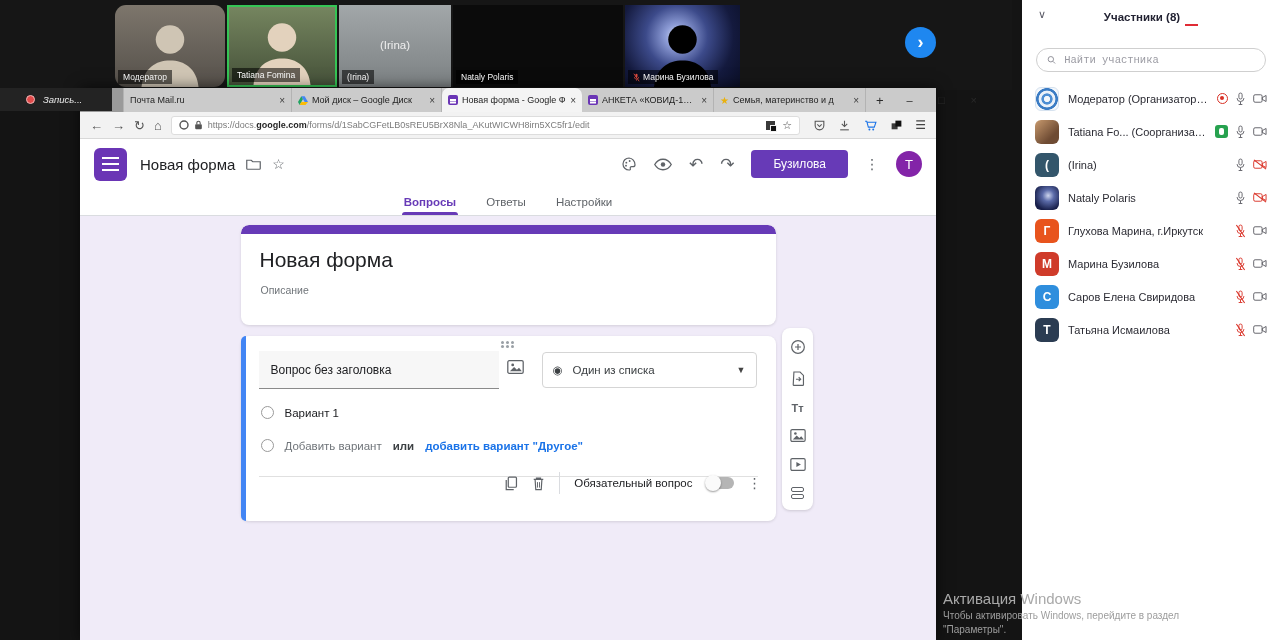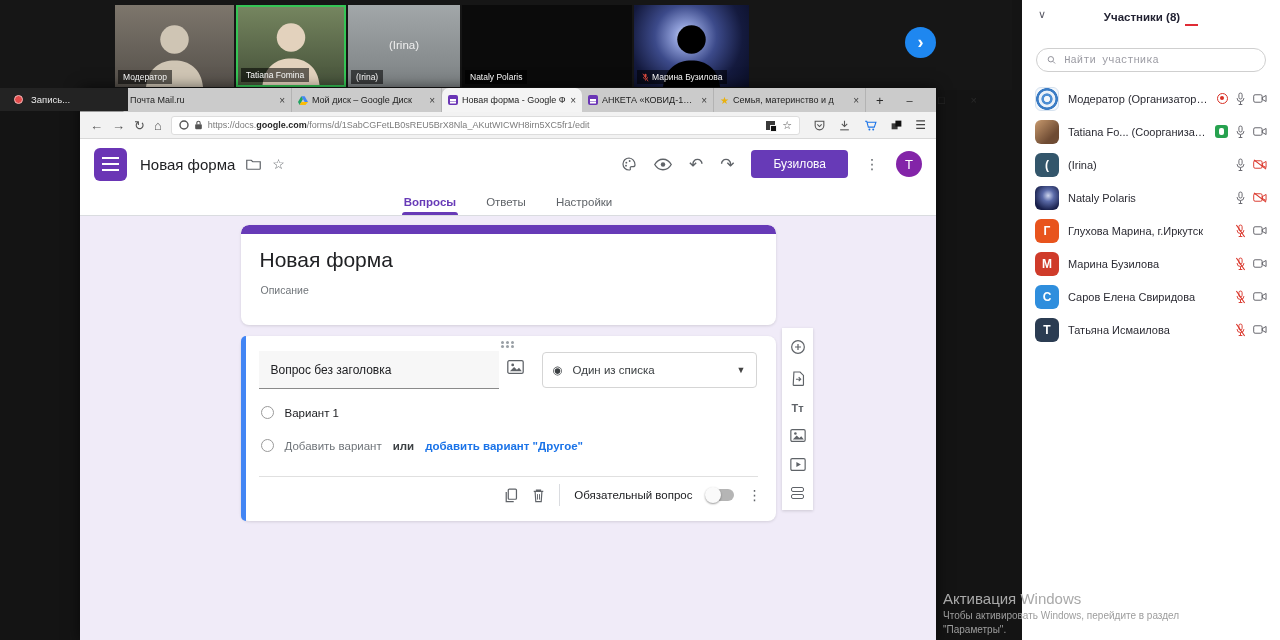--- a/index.html
+++ b/index.html
@@ -3,33 +3,33 @@
 <meta charset="utf-8">
 <style>
   html,body{margin:0;padding:0;background:#000;}
   *{box-sizing:border-box;font-family:"Liberation Sans",sans-serif;}
   .stage{position:relative;width:1280px;height:640px;background:#141414;overflow:hidden;}
 
   
   .video-strip{position:absolute;left:0;top:0;width:1012px;height:90px;background:#161616;}
   .tiles{position:absolute;left:115px;top:5px;display:flex;gap:2px;height:82px;}
   .tile{position:relative;height:82px;background:#222;overflow:hidden;flex:0 0 auto;}
-  .tile:nth-child(1){width:119px;background:linear-gradient(#7d766c,#55504a);color:#cfc5b4;}
+  .tile:nth-child(1){width:110px;background:linear-gradient(#7d766c,#55504a);color:#cfc5b4;border-radius:11px;}
   .tile:nth-child(2){width:110px;background:linear-gradient(#75855f,#46523a);color:#e3d2bd;border:2px solid #35c555;}
   .tile:nth-child(3){width:112px;background:linear-gradient(#a2a7a9,#7c8183);color:#d9d2c8;}
   .tile:nth-child(4){width:170px;background:#0b0b0b;color:#e8e8e8;}
   .tile:nth-child(5){width:115px;background:radial-gradient(circle at 45% 38%,#d9e1f5 0%,#8d9cd6 14%,#3c4a8a 38%,#141a3e 70%,#0a0e26 100%);}
   .tile:nth-child(6){width:155px;background:linear-gradient(#9a9084,#6e655c);color:#33333d;}
   .tile .sil{position:absolute;left:0;right:0;bottom:0;height:76px;width:100%;}
   .tile .center-name{position:absolute;left:0;right:0;top:34px;text-align:center;font-size:11.5px;color:#efefef;}
   .tile-label{position:absolute;left:3px;bottom:3px;display:flex;align-items:center;gap:3px;background:rgba(0,0,0,.55);color:#fff;font-size:8.5px;padding:2px 5px;max-width:94%;white-space:nowrap;overflow:hidden;}
   .next-btn{position:absolute;left:905px;top:27px;width:31px;height:31px;border-radius:50%;background:#1e87f0;color:#fff;display:flex;align-items:center;justify-content:center;font-size:18px;font-weight:bold;}
 
   
-  .rec-pill{position:absolute;left:0;top:88px;width:128px;height:23px;background:#232323;display:flex;align-items:center;gap:8px;padding-left:14px;z-index:30;}
+  .rec-pill{position:absolute;left:0;top:88px;width:112px;height:23px;background:#232323;display:flex;align-items:center;gap:8px;padding-left:26px;z-index:30;font-style:italic;}
   .rec-dot{width:9px;height:9px;border-radius:50%;background:#e34b4b;border:1px solid #f4baba;}
   .rec-pill span{color:#e9e9e9;font-size:9.5px;}
 
   
   .browser{position:absolute;left:80px;top:88px;width:856px;height:552px;background:#be185d;box-shadow:0 0 14px rgba(0,0,0,.6);z-index:10;}
   .tabbar{height:24px;background:#cbcbcb;display:flex;align-items:stretch;}
   .tab{display:flex;align-items:center;gap:4px;padding:0 6px;border-right:1px solid #b3b3b3;font-size:9px;color:#1d1d1d;overflow:hidden;}
   .tab.pinned{width:44px;justify-content:center;background:#9a9a9a;}
   .tab.active{background:#f4f4f4;border-radius:7px 7px 0 0;border-right:none;}
   .tab:nth-child(2){width:168px;}
@@ -89,26 +89,26 @@
   .q-img-btn{position:absolute;left:266px;top:24px;color:#5f6368;}
   .q-select{position:absolute;left:301px;top:16px;width:215px;height:36px;border:1px solid #d5d5d5;border-radius:4px;display:flex;align-items:center;gap:10px;padding:0 10px;font-size:11.5px;color:#3c4043;}
   .q-select .caret{margin-left:auto;color:#444;font-size:9px;}
   .radio{width:13px;height:13px;border:1.5px solid #9a9a9a;border-radius:50%;flex:0 0 auto;}
   .opt-row{position:absolute;left:20px;display:flex;align-items:center;gap:11px;font-size:11.5px;color:#202124;}
   .opt1{top:70px;}
   .opt2{top:103px;color:#70757a;}
   .opt2 b{color:#3c4043;}
   .opt2 .link{color:#1a73e8;font-weight:bold;}
   .q-divider{position:absolute;left:18px;right:18px;top:140px;height:1px;background:#e0e0e0;}
-  .q-footer{position:absolute;right:14px;top:148px;display:flex;align-items:center;gap:14px;}
+  .q-footer{position:absolute;right:14px;top:136px;display:flex;align-items:center;gap:14px;}
   .q-footer .vdiv{width:1px;height:22px;background:#dadce0;}
   .req-label{font-size:11.5px;color:#202124;}
   .toggle{width:27px;height:12px;background:#b5b5b5;border-radius:7px;position:relative;}
   .toggle::after{content:"";position:absolute;left:-2px;top:-2px;width:16px;height:16px;border-radius:50%;background:#fafafa;box-shadow:0 1px 2px rgba(0,0,0,.4);}
-  .side-toolbar{position:absolute;left:702px;top:112px;width:31px;height:182px;background:#fff;border-radius:0;box-shadow:0 1px 3px rgba(0,0,0,.15);display:flex;flex-direction:column;align-items:center;justify-content:space-around;padding:6px 0;color:#5f6368;gap:6px;}
+  .side-toolbar{position:absolute;left:702px;top:112px;width:31px;height:182px;background:#fff;border-radius:8px;box-shadow:0 1px 3px rgba(0,0,0,.15);display:flex;flex-direction:column;align-items:center;justify-content:space-around;padding:6px 0;color:#5f6368;gap:6px;}
   .tt-ic{font-size:11px;font-weight:bold;color:#5f6368;}
   .sec-ic{width:13px;height:12px;display:flex;flex-direction:column;gap:2px;}
   .sec-ic i{height:5px;border:1.3px solid #5f6368;border-radius:2px;}
 
   
   .panel{position:absolute;left:1022px;top:0;width:258px;height:640px;background:#fff;z-index:5;}
   .panel-head{position:relative;height:34px;display:flex;align-items:center;justify-content:center;}
   .panel-chev{position:absolute;left:16px;top:8px;color:#5a5a66;font-size:11px;}
   .panel-title{font-size:11.5px;font-weight:bold;color:#232333;}
   .panel-mark{width:13px;height:2px;background:#e02b35;margin-left:5px;align-self:flex-end;margin-bottom:8px;}

